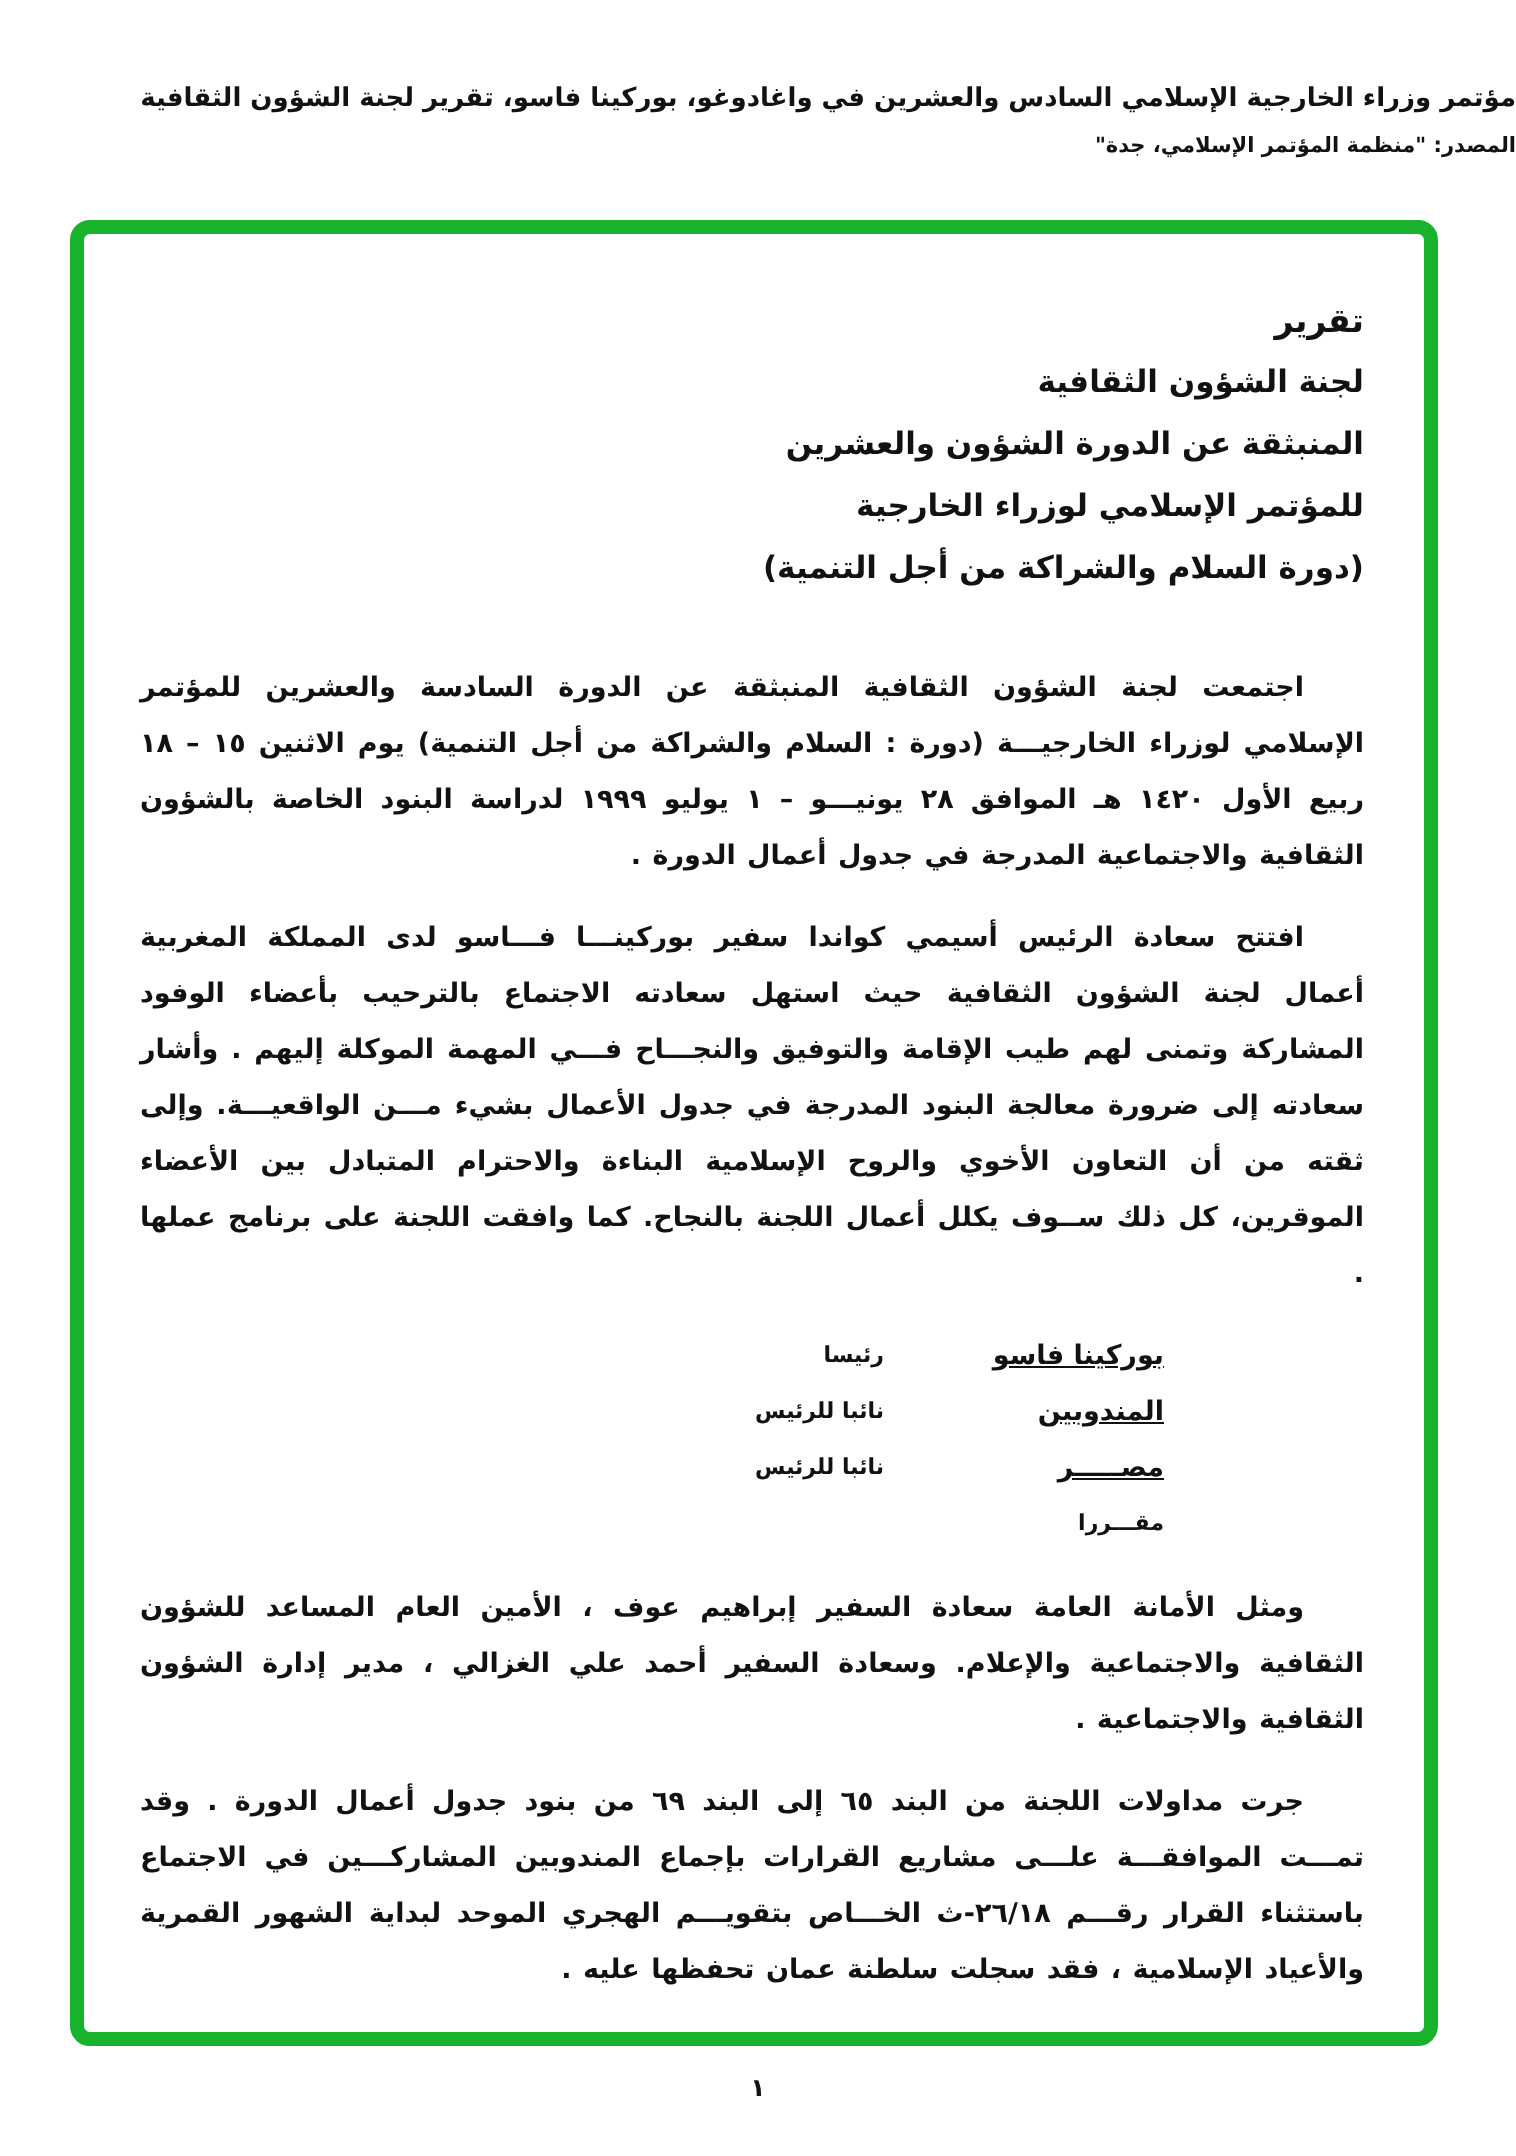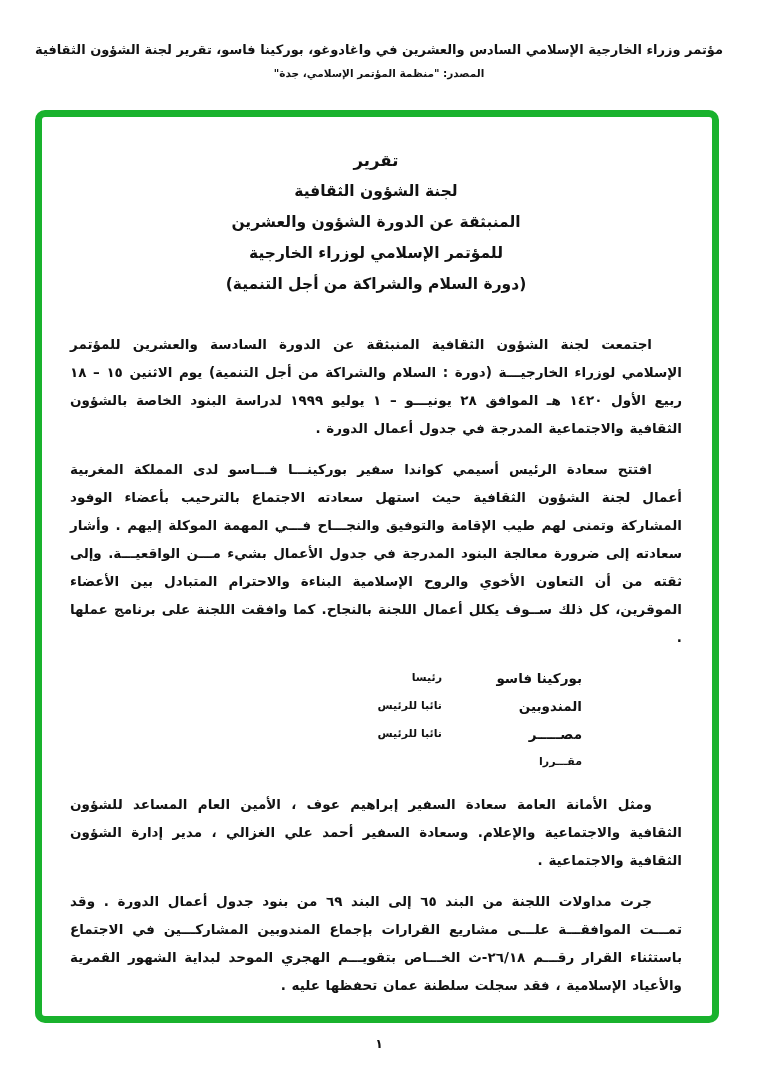--- a/index.html
+++ b/index.html
@@ -8,59 +8,59 @@
   body {
     width: 758px; height: 1078px;
     font-family: "DejaVu Sans", sans-serif;
     color: var(--ink);
     direction: rtl;
     overflow: hidden;
   }
   .page { position: relative; width: 758px; height: 1078px; }
 
   
-  .doc-header { text-align: center; padding-top: 42px; }
+  .doc-header { text-align: right; padding-top: 42px; }
   .doc-header .hline1 { font-size: 13px; font-weight: bold; letter-spacing: 0; }
   .doc-header .hline2 { font-size: 10.5px; font-weight: bold; margin-top: 10px; }
 
   
   .frame {
     position: absolute;
     left: 35px; top: 110px;
     width: 684px; height: 913px;
     border: 7px solid var(--frame-green);
     border-radius: 10px;
     padding: 18px 30px 10px 28px;
     overflow: hidden;
     background: #fff;
   }
 
   
-  .title-block { text-align: center; margin-top: 10px; margin-bottom: 30px; }
+  .title-block { text-align: right; margin-top: 10px; margin-bottom: 30px; }
   .title-block .t-line { font-weight: bold; font-size: 15.5px; line-height: 31px; }
   .title-block .t-line.first { font-size: 16.5px; }
 
   
   .para {
     font-size: 13.5px;
     font-weight: bold;
     line-height: 28px;
     text-align: justify;
     text-indent: 30px;
     margin-bottom: 13px;
     word-spacing: 1px;
   }
   .para.intro { margin-bottom: 8px; }
 
   
   .officers { margin: 4px 100px 14px 0; }
   .officer-row { display: flex; line-height: 28px; }
   .officer-row .country {
     width: 140px;
-    font-size: 13.5px; font-weight: bold;
+    font-size: 13.5px; font-weight: bold; text-decoration: underline;
   }
   .officer-row .role {
     font-size: 11px; font-weight: bold;
   }
 
   
   .page-number {
     position: absolute;
     top: 1036px; left: 0; right: 0;
     text-align: center;

